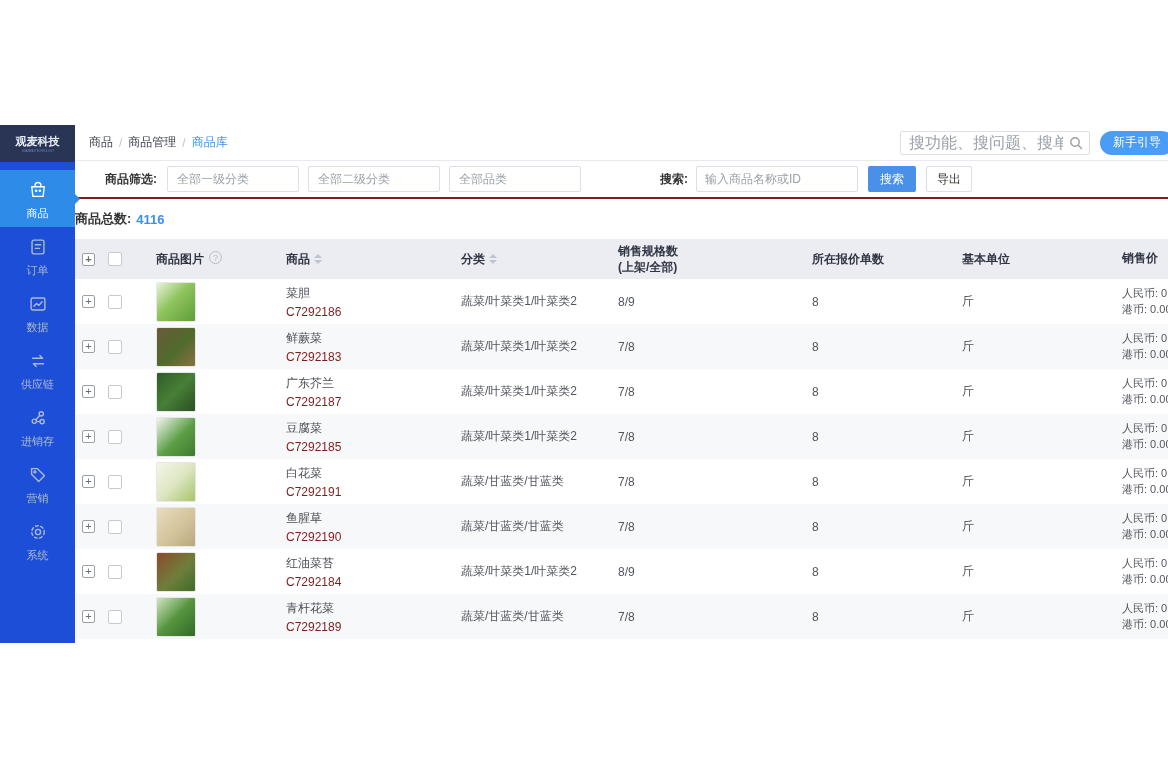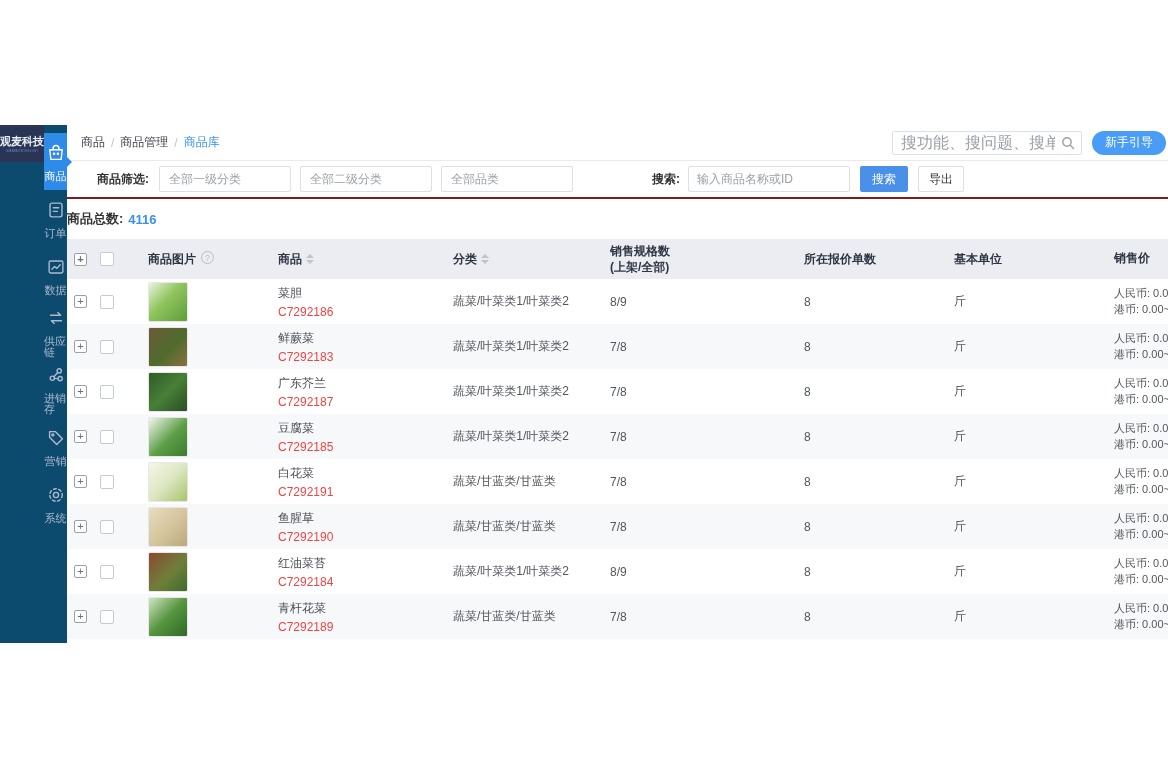--- a/index.html
+++ b/index.html
@@ -1,21 +1,21 @@
 <!DOCTYPE html>
 <html><head>
 <meta charset="utf-8">
 <style>
   * { margin:0; padding:0; box-sizing:border-box; }
   html,body { width:1168px; height:767px; background:#ffffff; font-family:"Liberation Sans","DejaVu Sans",sans-serif; }
   .canvas { position:relative; width:1168px; height:767px; background:#fff; overflow:hidden; }
   .app { position:absolute; top:125px; left:0; width:1168px; height:518px; display:flex; background:#fff; }
 
   
-  .sidebar { width:67px; background:#0c4a6e; display:flex; flex-shrink:0; }
+  .sidebar { width:75px; background:#1d4ed8; display:flex; flex-direction:column; flex-shrink:0; }
   .logo { height:37px; background:#2a3556; display:flex; flex-direction:column; align-items:center; justify-content:center; }
   .logo-title { color:#e8edf5; font-size:11px; font-weight:bold; letter-spacing:0; white-space:nowrap; }
   .logo-sub { color:#6f87c9; font-size:3px; white-space:nowrap; transform:scale(.9); }
   .nav { display:flex; flex-direction:column; padding-top:8px; }
   .nav-item { position:relative; height:57px; display:flex; flex-direction:column; align-items:center; justify-content:center; gap:3px; color:#aebad0; cursor:pointer; }
   .nav-item .nav-label { font-size:11px; line-height:1; }
   .nav-item svg { width:22px; height:22px; }
   .nav-item.active { background:#2f8be8; color:#ffffff; }
   .nav-item.active::after { content:""; position:absolute; right:-5px; top:50%; margin-top:-5px; border-top:5px solid transparent; border-bottom:5px solid transparent; border-left:5px solid #2f8be8; }
 
@@ -67,21 +67,21 @@
   .plus-box { width:13px; height:13px; border:1px solid #9aa0a8; border-radius:2px; background:#fff; color:#6a6f76; font-size:11px; line-height:11px; text-align:center; cursor:pointer; display:inline-block; }
   .checkbox { width:14px; height:14px; border:1px solid #c6cad1; border-radius:2px; background:#fff; cursor:pointer; display:inline-block; }
   .help-icon { width:13px; height:13px; border:1px solid #b8bdc5; border-radius:50%; color:#b8bdc5; font-size:9px; line-height:12px; text-align:center; display:inline-block; font-weight:normal; cursor:pointer; }
   .sort-icon { display:inline-flex; flex-direction:column; gap:2px; margin-left:4px; vertical-align:middle; cursor:pointer; }
   .sort-icon i { display:block; width:0; height:0; border-left:4px solid transparent; border-right:4px solid transparent; }
   .sort-icon .up { border-bottom:4px solid #c0c4cc; }
   .sort-icon .down { border-top:4px solid #c0c4cc; }
 
   .thumb { width:40px; height:40px; border:1px solid #e7e7e7; border-radius:2px; display:inline-block; cursor:pointer; }
   .pname { color:#4a4e55; margin-bottom:3px; }
-  .pcode { color:#ef4444; }
+  .pcode { color:#7f1d1d; }
   .specs-head { line-height:1.35; }
 </style>
 </head>
 <body>
 
 <div class="canvas">
 <div class="app">
 
   <aside class="sidebar">
     <div class="logo">

